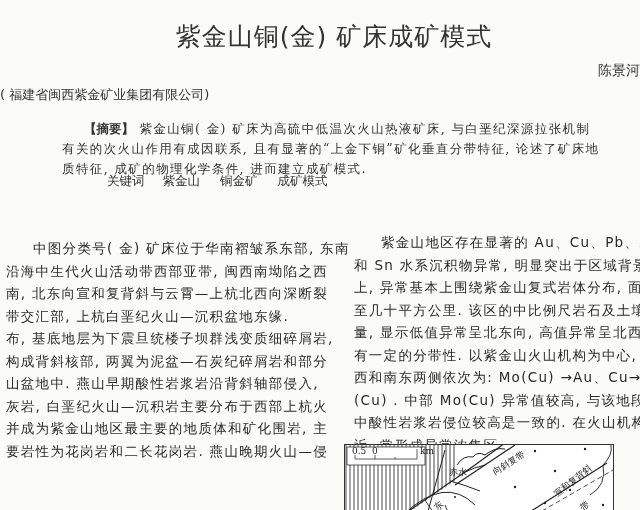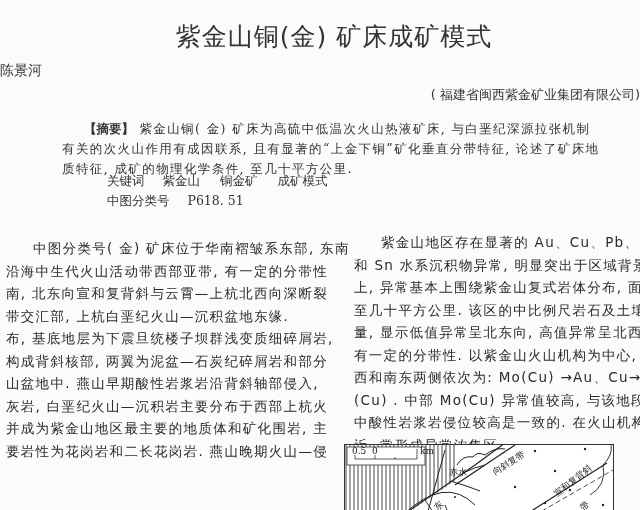--- a/index.html
+++ b/index.html
@@ -11,26 +11,26 @@
     position: relative;
   }
   .title {
     position: absolute; left: 0; right: 0; top: 20px;
     text-align: center; font-size: 25px; letter-spacing: 1px; color: #333;
     font-family: "DejaVu Sans", sans-serif;
     padding-left: 28px;
   }
   .author {
     position: absolute; left: 0; right: 0; top: 62px;
-    text-align: left; font-size: 14px; color: #333;
+    text-align: right; font-size: 14px; color: #333;
     font-family: "DejaVu Serif", serif;
   }
   .affil {
     position: absolute; left: 0; right: 0; top: 86px;
-    text-align: right; font-size: 13px; color: #333;
+    text-align: left; font-size: 13px; color: #333;
   }
   .abstract {
     position: absolute; left: 62px; top: 109px; width: 520px;
     font-size: 12.5px; line-height: 20px; color: #333;
     font-family: "DejaVu Serif", serif;
   }
   .abstract .line { white-space: nowrap; letter-spacing: 1.4px; }
   .abstract .lead { padding-left: 22px; margin-top: 10px; }
   .abstract .tag { font-family: "DejaVu Sans", sans-serif; font-weight: bold; letter-spacing: 0; }
   .kw {
@@ -64,40 +64,36 @@
 <div class="title">紫金山铜(金) 矿床成矿模式</div>
 <div class="author">陈景河</div>
 <div class="affil">( 福建省闽西紫金矿业集团有限公司)</div>
 
 <div class="abstract">
   <div class="line lead">
     <span class="tag">【摘要】</span>
     <span>紫金山铜( 金) 矿床为高硫中低温次火山热液矿床, 与白垩纪深源拉张机制</span>
   </div>
   <div class="line">有关的次火山作用有成因联系, 且有显著的“上金下铜”矿化垂直分带特征, 论述了矿床地</div>
-  <div class="line">质特征, 成矿的物理化学条件, 至几十平方公里.</div>
+  <div class="line">质特征, 成矿的物理化学条件, 进而建立成矿模式.</div>
 </div>
 
 <div class="kw">
   <div class="row">
     <span class="lbl">关键词</span>
     <span class="val">紫金山</span>
     <span class="val">铜金矿</span>
     <span class="val">成矿模式</span>
   </div>
-  <div class="row">
-    <span class="lbl">中图分类号</span>
-    <span class="val">P618. 51</span>
-  </div>
 </div>
 
 <div class="col col-left">
   <div class="para">
     <div class="line indent">中图分类号( 金) 矿床位于华南褶皱系东部, 东南</div>
-    <div class="line">沿海中生代火山活动带西部亚带, 有一定的分带性</div>
+    <div class="line">沿海中生代火山活动带西部亚带, 闽西南坳陷之西</div>
     <div class="line">南, 北东向宣和复背斜与云霄—上杭北西向深断裂</div>
     <div class="line">带交汇部, 上杭白垩纪火山—沉积盆地东缘.</div>
     <div class="line">布, 基底地层为下震旦统楼子坝群浅变质细碎屑岩,</div>
     <div class="line">构成背斜核部, 两翼为泥盆—石炭纪碎屑岩和部分</div>
     <div class="line">山盆地中.  燕山早期酸性岩浆岩沿背斜轴部侵入,</div>
     <div class="line">灰岩, 白垩纪火山—沉积岩主要分布于西部上杭火</div>
     <div class="line">并成为紫金山地区最主要的地质体和矿化围岩, 主</div>
     <div class="line">要岩性为花岗岩和二长花岗岩.  燕山晚期火山—侵</div>
 
   </div>

